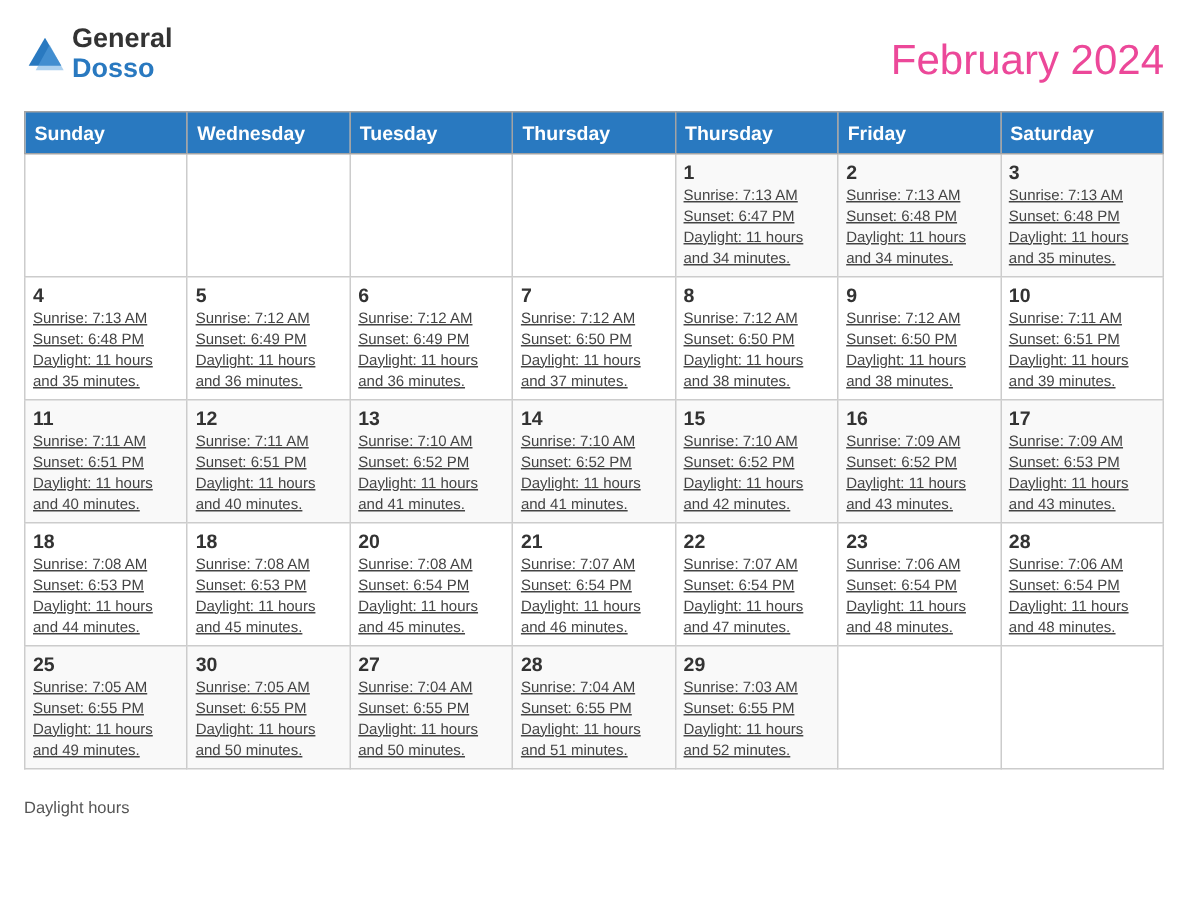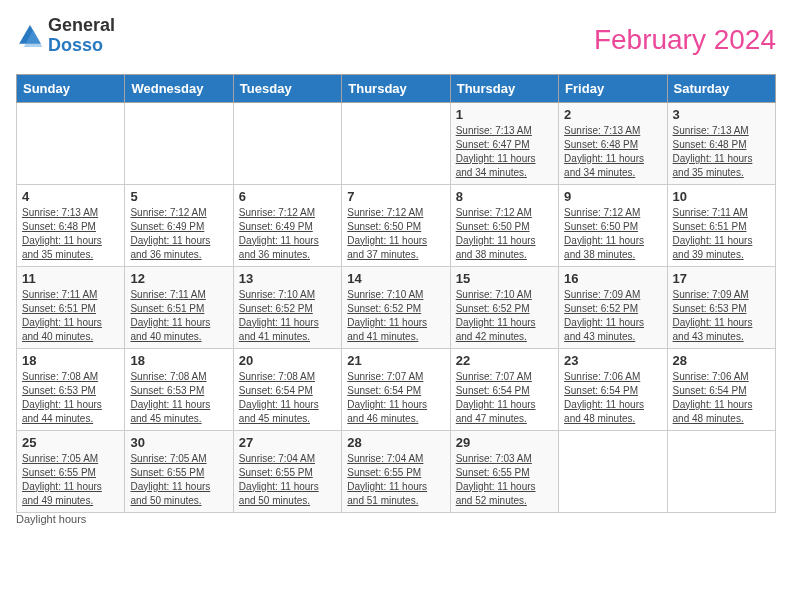--- a/index.html
+++ b/index.html
@@ -91,21 +91,21 @@
     .day-info {
       font-size: 10px;
       color: #444;
       line-height: 1.4;
       text-decoration: underline;
     }
     .empty-cell {
       background: #fff !important;
     }
     .footer {
-      margin-top: 0;
+      margin-top: 20px;
       font-size: 11px;
       color: #555;
       text-align: left;
     }
   </style>
 </head>
 <body>
 
 <div class="header">
   <div class="logo">

